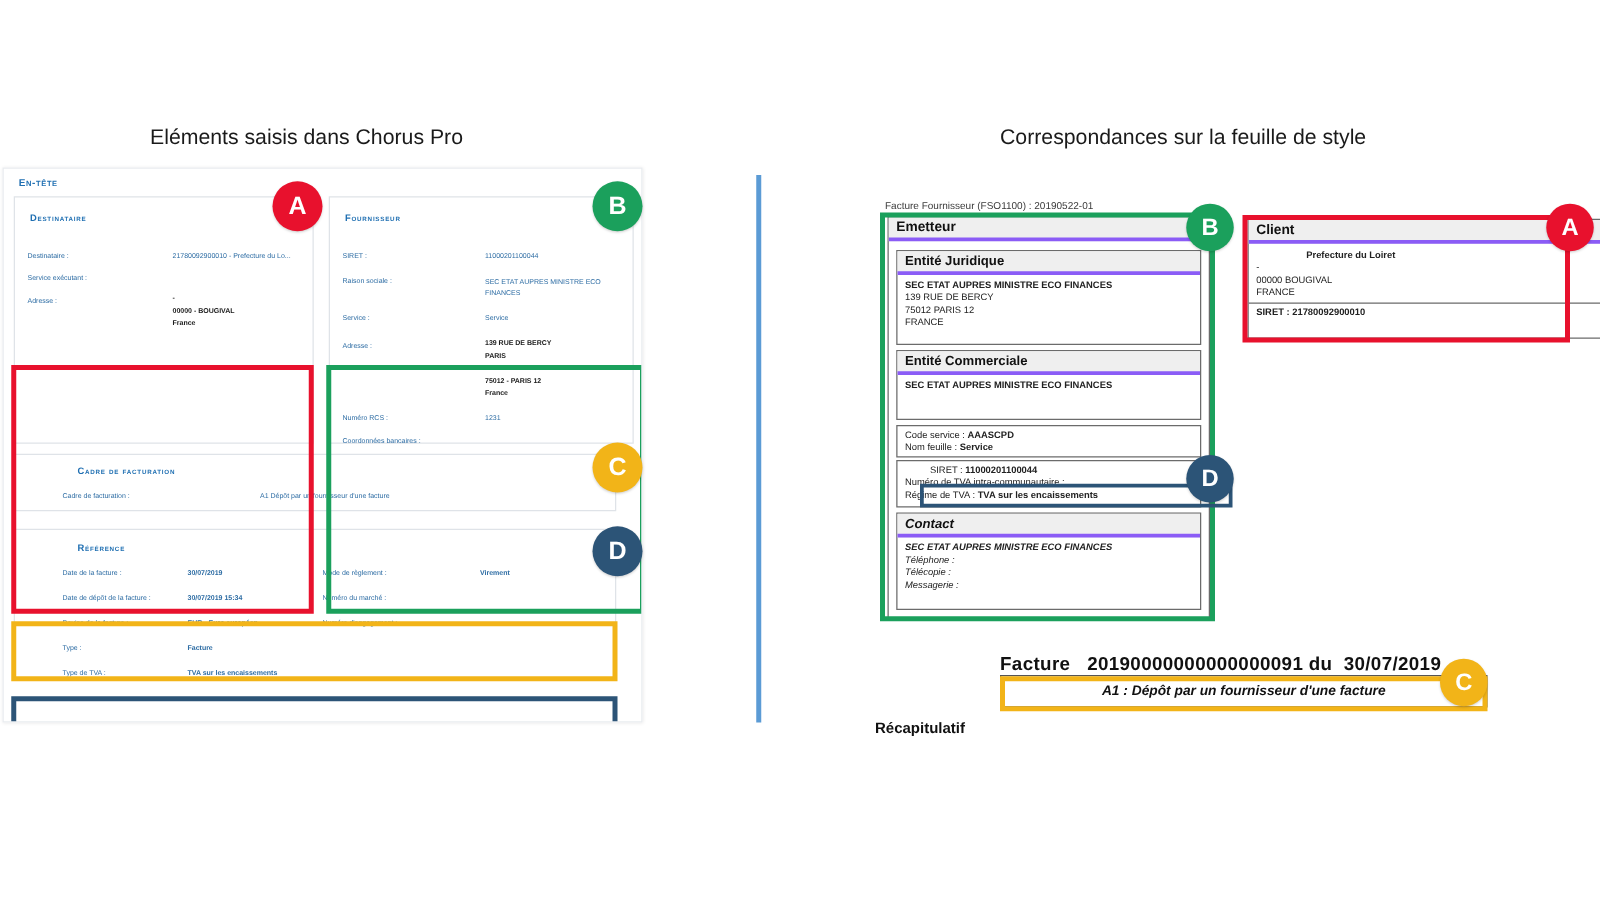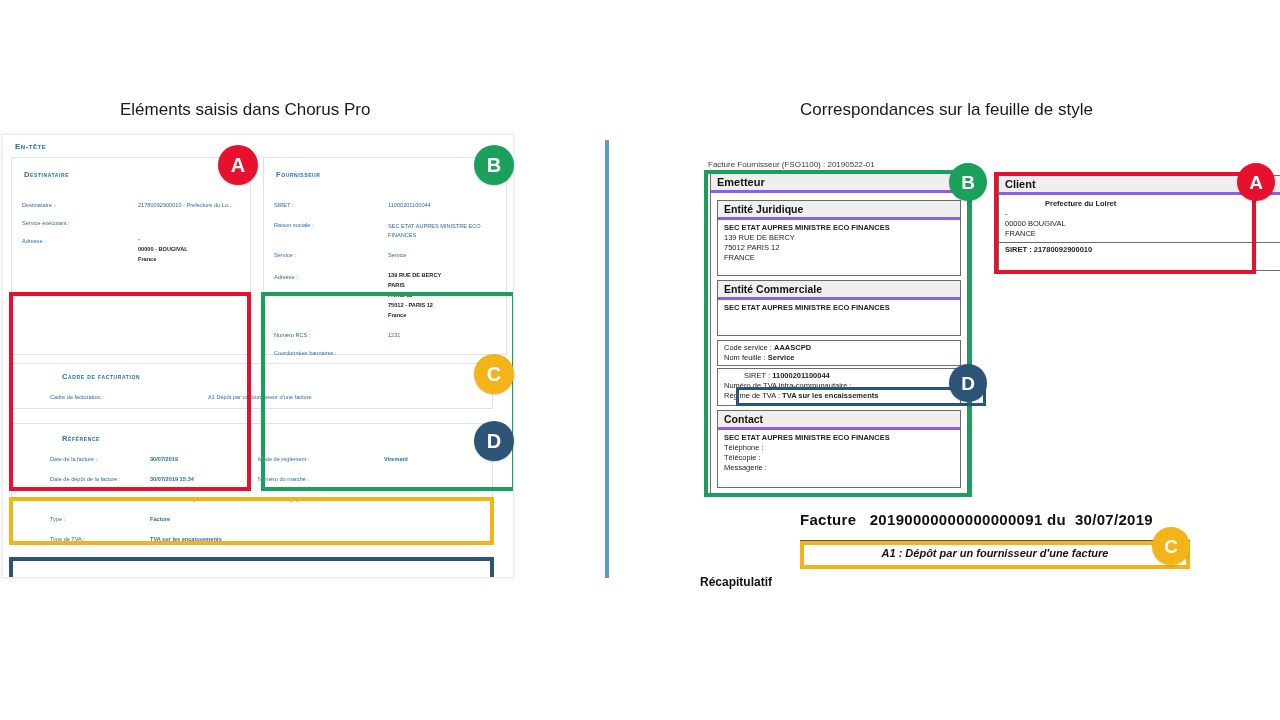--- a/index.html
+++ b/index.html
@@ -96,21 +96,21 @@
     padding:2px 6px;
     box-sizing:border-box;
   }
   .box-hd.sub{font-size:10.5px;}
   .ln{font-size:7.5px;color:#222;padding:0 6px;line-height:10px;white-space:nowrap;}
   .ln.b{font-weight:bold;}
   .sep{border-top:1px solid #6b6b6b;}
 
   .facture-line{
     position:absolute;
-    left:100px;top:356px;
+    left:100px;top:368px;
     font-size:15px;font-weight:bold;color:#111;
     letter-spacing:.3px;white-space:nowrap;
   }
   .cadre-box{
     position:absolute;
     left:100px;top:385px;width:390px;height:26px;
     box-sizing:border-box;
     border:1px solid #555;
     display:flex;align-items:center;justify-content:center;
   }
@@ -273,21 +273,21 @@
           <span>SIRET :</span>
           <b>11000201100044</b>
         </div>
         <div class="ln">Numéro de TVA intra-communautaire :</div>
         <div class="ln">
           <span>Régime de TVA :</span>
           <b>TVA sur les encaissements</b>
         </div>
       </div>
 
-      <div class="box" style="left:6px;top:236px;width:244px;height:78px;">
+      <div class="box" style="left:6px;top:236px;width:244px;height:78px;font-style:italic;">
         <div class="box-hd sub">Contact</div>
         <div class="ln b" style="margin-top:3px;">SEC ETAT AUPRES MINISTRE ECO FINANCES</div>
         <div class="ln">Téléphone :</div>
         <div class="ln">Télécopie :</div>
         <div class="ln">Messagerie :</div>
       </div>
     </div>
 
     <div class="box" style="left:298px;top:20px;width:284px;height:96px;">
       <div class="box-hd">Client</div>

